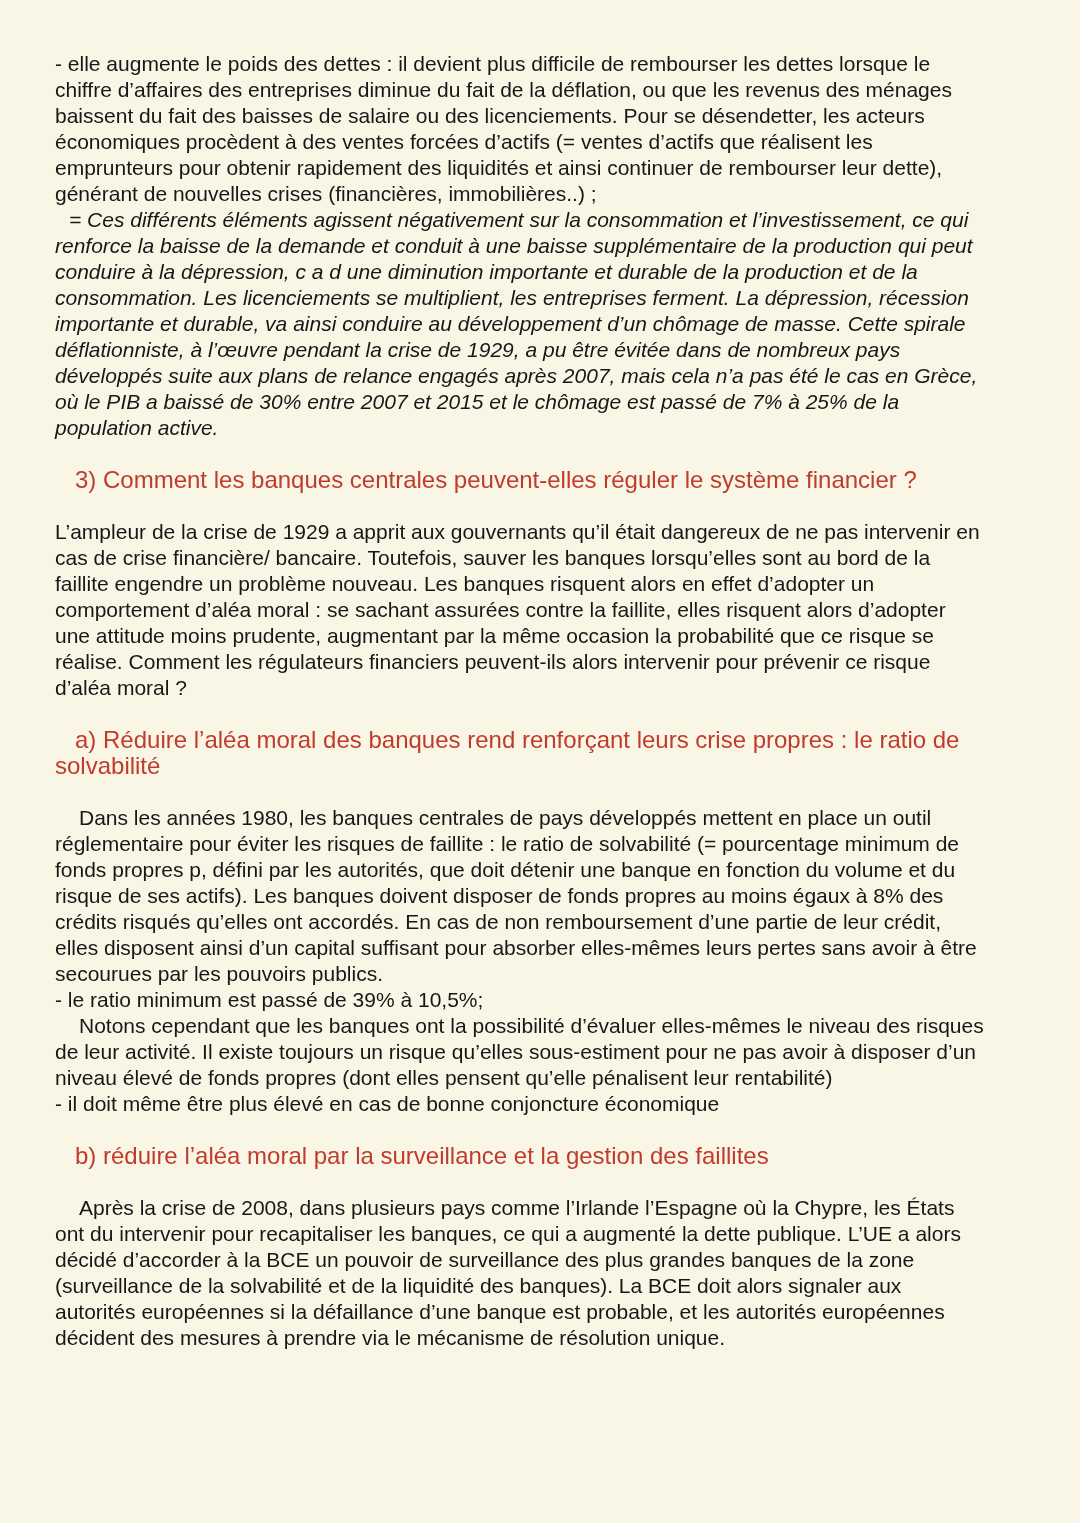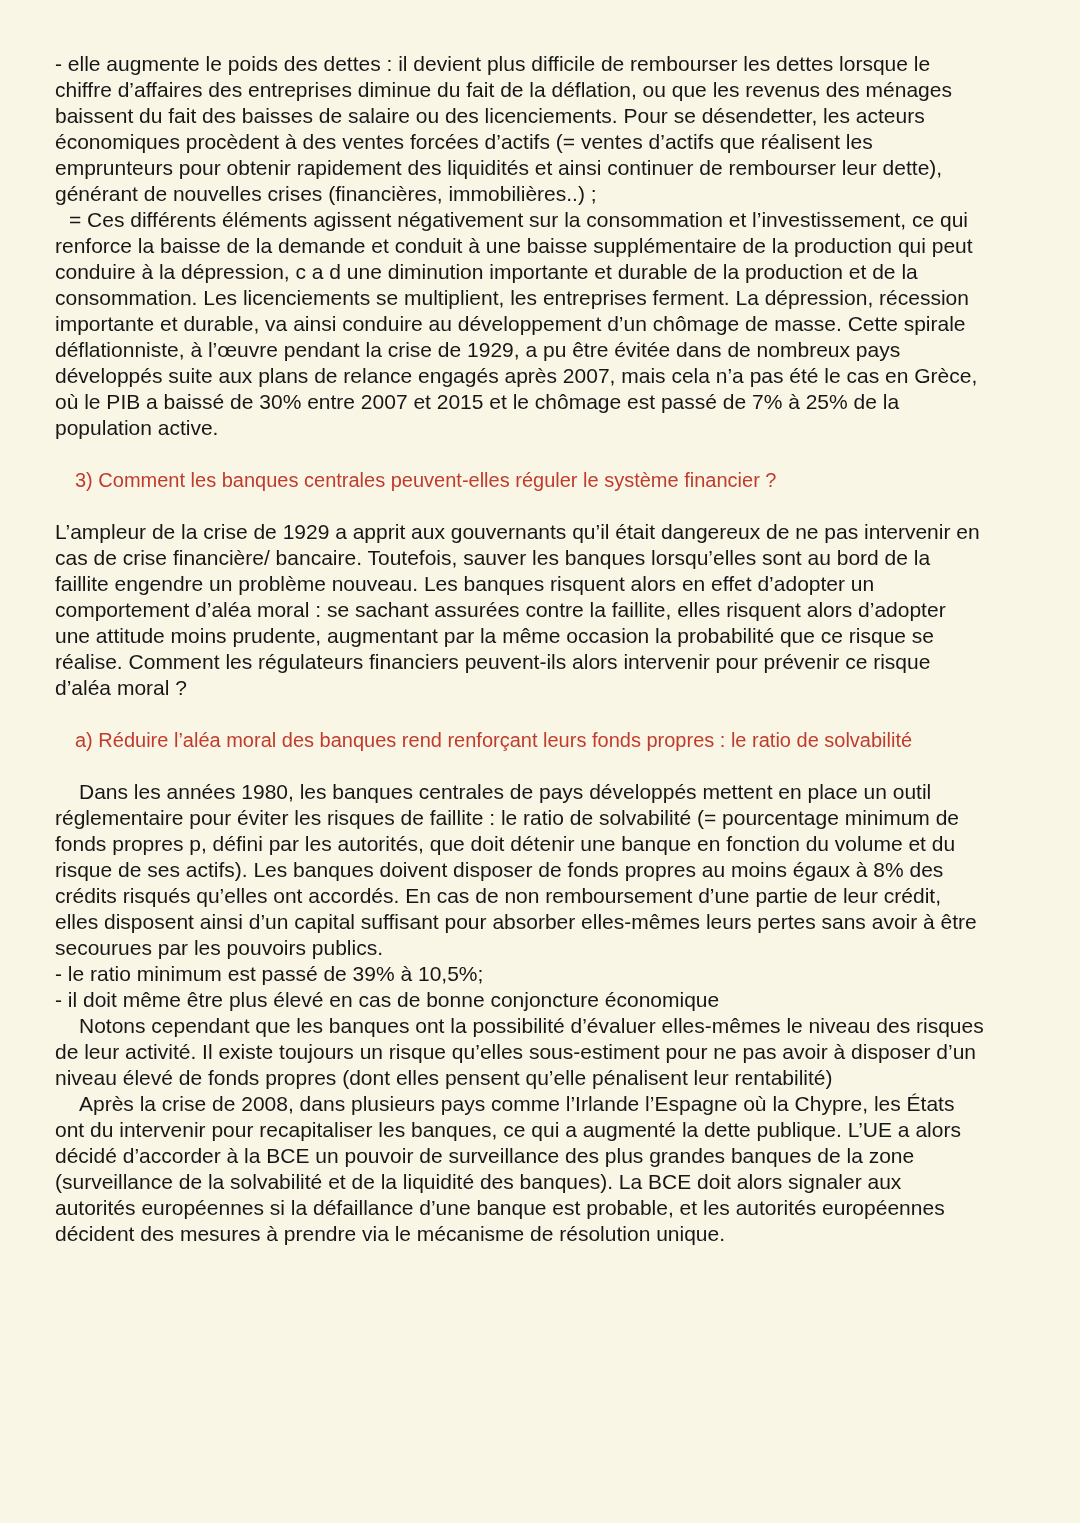--- a/index.html
+++ b/index.html
@@ -14,47 +14,48 @@
     font-size: 21px;
     line-height: 26px;
     color: var(--text-color, #171717);
     overflow: hidden;
   }
   .para { margin: 0; }
   .heading {
     margin: 26px 0;
     color: var(--heading-color, #c13b2c);
     font-weight: 400;
-    font-size: 20px;
+    font-size: 24px;
     line-height: 26px;
     text-indent: 20px;
   }
-  .indent-sm { text-indent: 14px; }
+  .indent-sm { text-indent: 14px; font-style: italic; }
   .indent { text-indent: 24px; }
 </style>
 </head>
 <body>
 
 <main class="page">
 
   <p class="para">- elle augmente le poids des dettes : il devient plus difficile de rembourser les dettes lorsque le chiffre d’affaires des entreprises diminue du fait de la déflation, ou que les revenus des ménages baissent du fait des baisses de salaire ou des licenciements. Pour se désendetter, les acteurs économiques procèdent à des ventes forcées d’actifs (= ventes d’actifs que réalisent les emprunteurs pour obtenir rapidement des liquidités et ainsi continuer de rembourser leur dette), générant de nouvelles crises (financières, immobilières..) ;</p>
 
   <p class="para indent-sm">= Ces différents éléments agissent négativement sur la consommation et l’investissement, ce qui renforce la baisse de la demande et conduit à une baisse supplémentaire de la production qui peut conduire à la dépression, c a d une diminution importante et durable de la production et de la consommation. Les licenciements se multiplient, les entreprises ferment. La dépression, récession importante et durable, va ainsi conduire au développement d’un chômage de masse. Cette spirale déflationniste, à l’œuvre pendant la crise de 1929, a pu être évitée dans de nombreux pays développés suite aux plans de relance engagés après 2007, mais cela n’a pas été le cas en Grèce, où le PIB a baissé de 30% entre 2007 et 2015 et le chômage est passé de 7% à 25% de la population active.</p>
 
   <h2 class="heading">3) Comment les banques centrales peuvent-elles réguler le système financier ?</h2>
 
   <p class="para">L’ampleur de la crise de 1929 a apprit aux gouvernants qu’il était dangereux de ne pas intervenir en cas de crise financière/ bancaire. Toutefois, sauver les banques lorsqu’elles sont au bord de la faillite engendre un problème nouveau. Les banques risquent alors en effet d’adopter un comportement d’aléa moral : se sachant assurées contre la faillite, elles risquent alors d’adopter une attitude moins prudente, augmentant par la même occasion la probabilité que ce risque se réalise. Comment les régulateurs financiers peuvent-ils alors intervenir pour prévenir ce risque d’aléa moral ?</p>
 
-  <h3 class="heading">a) Réduire l’aléa moral des banques rend renforçant leurs fonds propres : le ratio de solvabilité</h3>
+  <h3 class="heading">a) Réduire l’aléa moral des banques rend renforçant leurs crise propres : le ratio de solvabilité</h3>
 
   <p class="para indent">Dans les années 1980, les banques centrales de pays développés mettent en place un outil réglementaire pour éviter les risques de faillite : le ratio de solvabilité (= pourcentage minimum de fonds propres p, défini par les autorités, que doit détenir une banque en fonction du volume et du risque de ses actifs). Les banques doivent disposer de fonds propres au moins égaux à 8% des crédits risqués qu’elles ont accordés. En cas de non remboursement d’une partie de leur crédit, elles disposent ainsi d’un capital suffisant pour absorber elles-mêmes leurs pertes sans avoir à être secourues par les pouvoirs publics.</p>
 
 
   <p class="para">- le ratio minimum est passé de 39% à 10,5%;</p>
 
+  <p class="para indent">Notons cependant que les banques ont la possibilité d’évaluer elles-mêmes le niveau des risques de leur activité. Il existe toujours un risque qu’elles sous-estiment pour ne pas avoir à disposer d’un niveau élevé de fonds propres (dont elles pensent qu’elle pénalisent leur rentabilité)</p>
+
   <p class="para">- il doit même être plus élevé en cas de bonne conjoncture économique</p>
 
-  <p class="para indent">Notons cependant que les banques ont la possibilité d’évaluer elles-mêmes le niveau des risques de leur activité. Il existe toujours un risque qu’elles sous-estiment pour ne pas avoir à disposer d’un niveau élevé de fonds propres (dont elles pensent qu’elle pénalisent leur rentabilité)</p>
-
+  <h3 class="heading">b) réduire l’aléa moral par la surveillance et la gestion des faillites</h3>
 
   <p class="para indent">Après la crise de 2008, dans plusieurs pays comme l’Irlande l’Espagne où la Chypre, les États ont du intervenir pour recapitaliser les banques, ce qui a augmenté la dette publique. L’UE a alors décidé d’accorder à la BCE un pouvoir de surveillance des plus grandes banques de la zone (surveillance de la solvabilité et de la liquidité des banques). La BCE doit alors signaler aux autorités européennes si la défaillance d’une banque est probable, et les autorités européennes décident des mesures à prendre via le mécanisme de résolution unique.</p>
 
 </main>
 
 </body></html>

